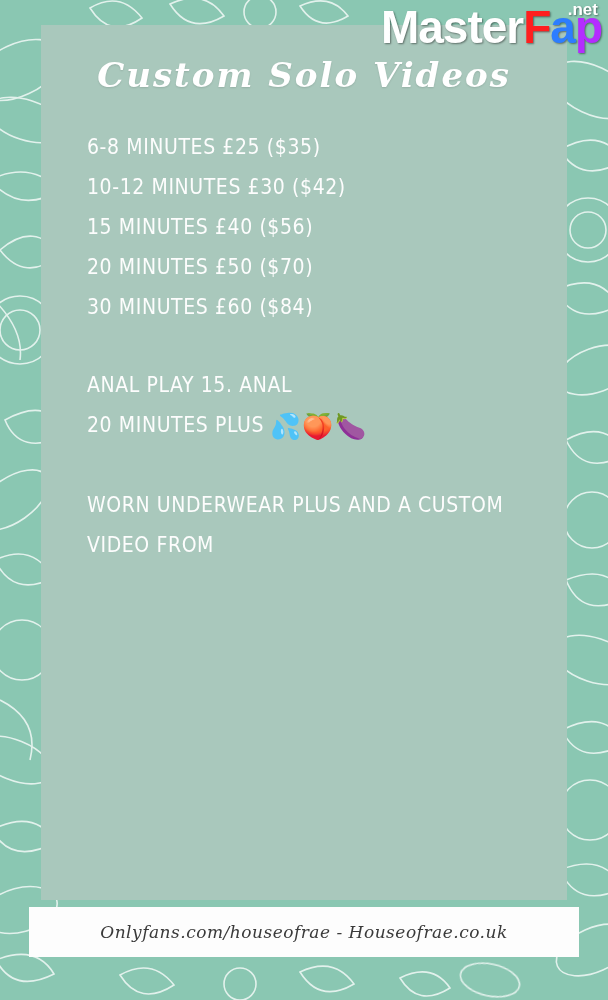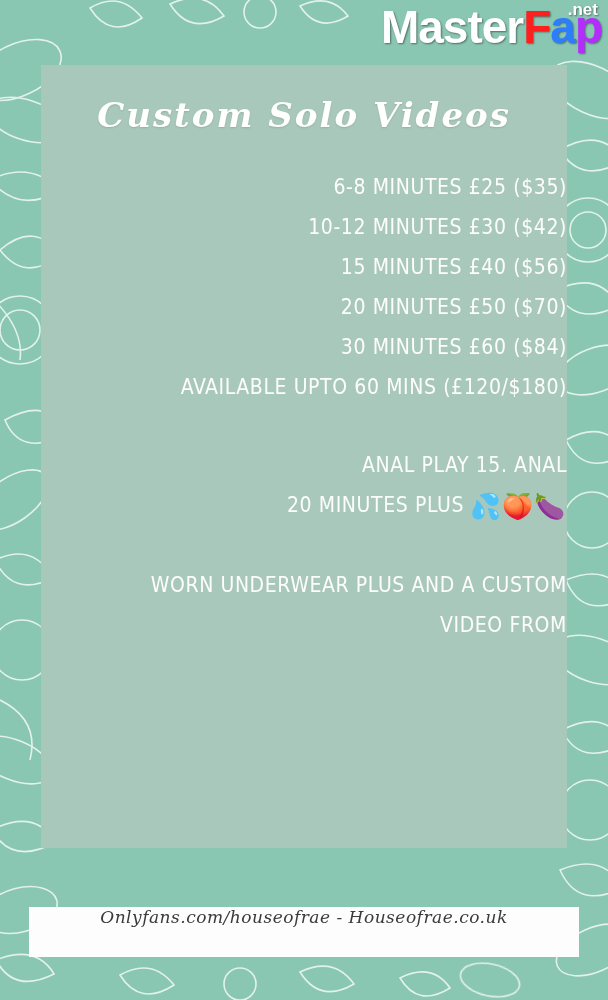--- a/index.html
+++ b/index.html
@@ -28,24 +28,23 @@
     width: 608px;
     height: 1000px;
   }
 
   
   #card {
     position: absolute;
     left: 41px;
     top: 25px;
     width: 526px;
-    height: 783px;
+    height: 875px;
     background: #a9c8bc;
     box-shadow: 0 0 0 0 transparent;
-    margin-top: 40px;
   }
 
   #card-title {
     text-align: center;
     color: #ffffff;
     font-family: "DejaVu Serif", serif;
     font-style: italic;
     font-weight: bold;
     font-size: 34px;
     letter-spacing: 2px;
@@ -53,21 +52,20 @@
     text-shadow: 0 1px 2px rgba(0,0,0,0.12);
   }
 
   .body-text {
     color: #fdfdfd;
     font-family: "DejaVu Sans Condensed", "Liberation Sans Narrow", "Liberation Sans", sans-serif;
     font-size: 21px;
     letter-spacing: 0.6px;
     line-height: 40px;
     text-transform: uppercase;
-    text-align: right;
   }
 
   #price-list {
     margin: 32px 0 0 46px;
   }
   .price-line { white-space: nowrap; }
 
   #services {
     margin: 38px 0 0 46px;
   }
@@ -94,21 +92,21 @@
 
   
   #footer-banner {
     position: absolute;
     left: 29px;
     top: 907px;
     width: 550px;
     height: 50px;
     background: #fdfdfd;
     display: flex;
-    align-items: flex-start;
+    align-items: center;
     justify-content: center;
   }
   #footer-text {
     font-family: "DejaVu Serif", serif;
     font-style: italic;
     font-size: 17px;
     color: #3a3a3a;
     letter-spacing: 0.5px;
   }
 
@@ -196,21 +194,20 @@
 <div id="card">
 
   <div id="card-title">Custom Solo Videos</div>
 
   <div id="price-list" class="body-text">
     <div class="price-line">6-8 minutes £25 ($35)</div>
     <div class="price-line">10-12 minutes £30 ($42)</div>
     <div class="price-line">15 minutes £40 ($56)</div>
     <div class="price-line">20 minutes £50 ($70)</div>
     <div class="price-line">30 minutes £60 ($84)</div>
-    <div class="price-line">Available upto 60 mins (£120/$180)</div>
   </div>
 
   <div id="services" class="body-text">
     <div>Anal play 15. Anal</div>
     <div>
       <span>20 minutes plus</span>
       <span class="emoji">💦🍑🍆</span>
     </div>
   </div>
 

